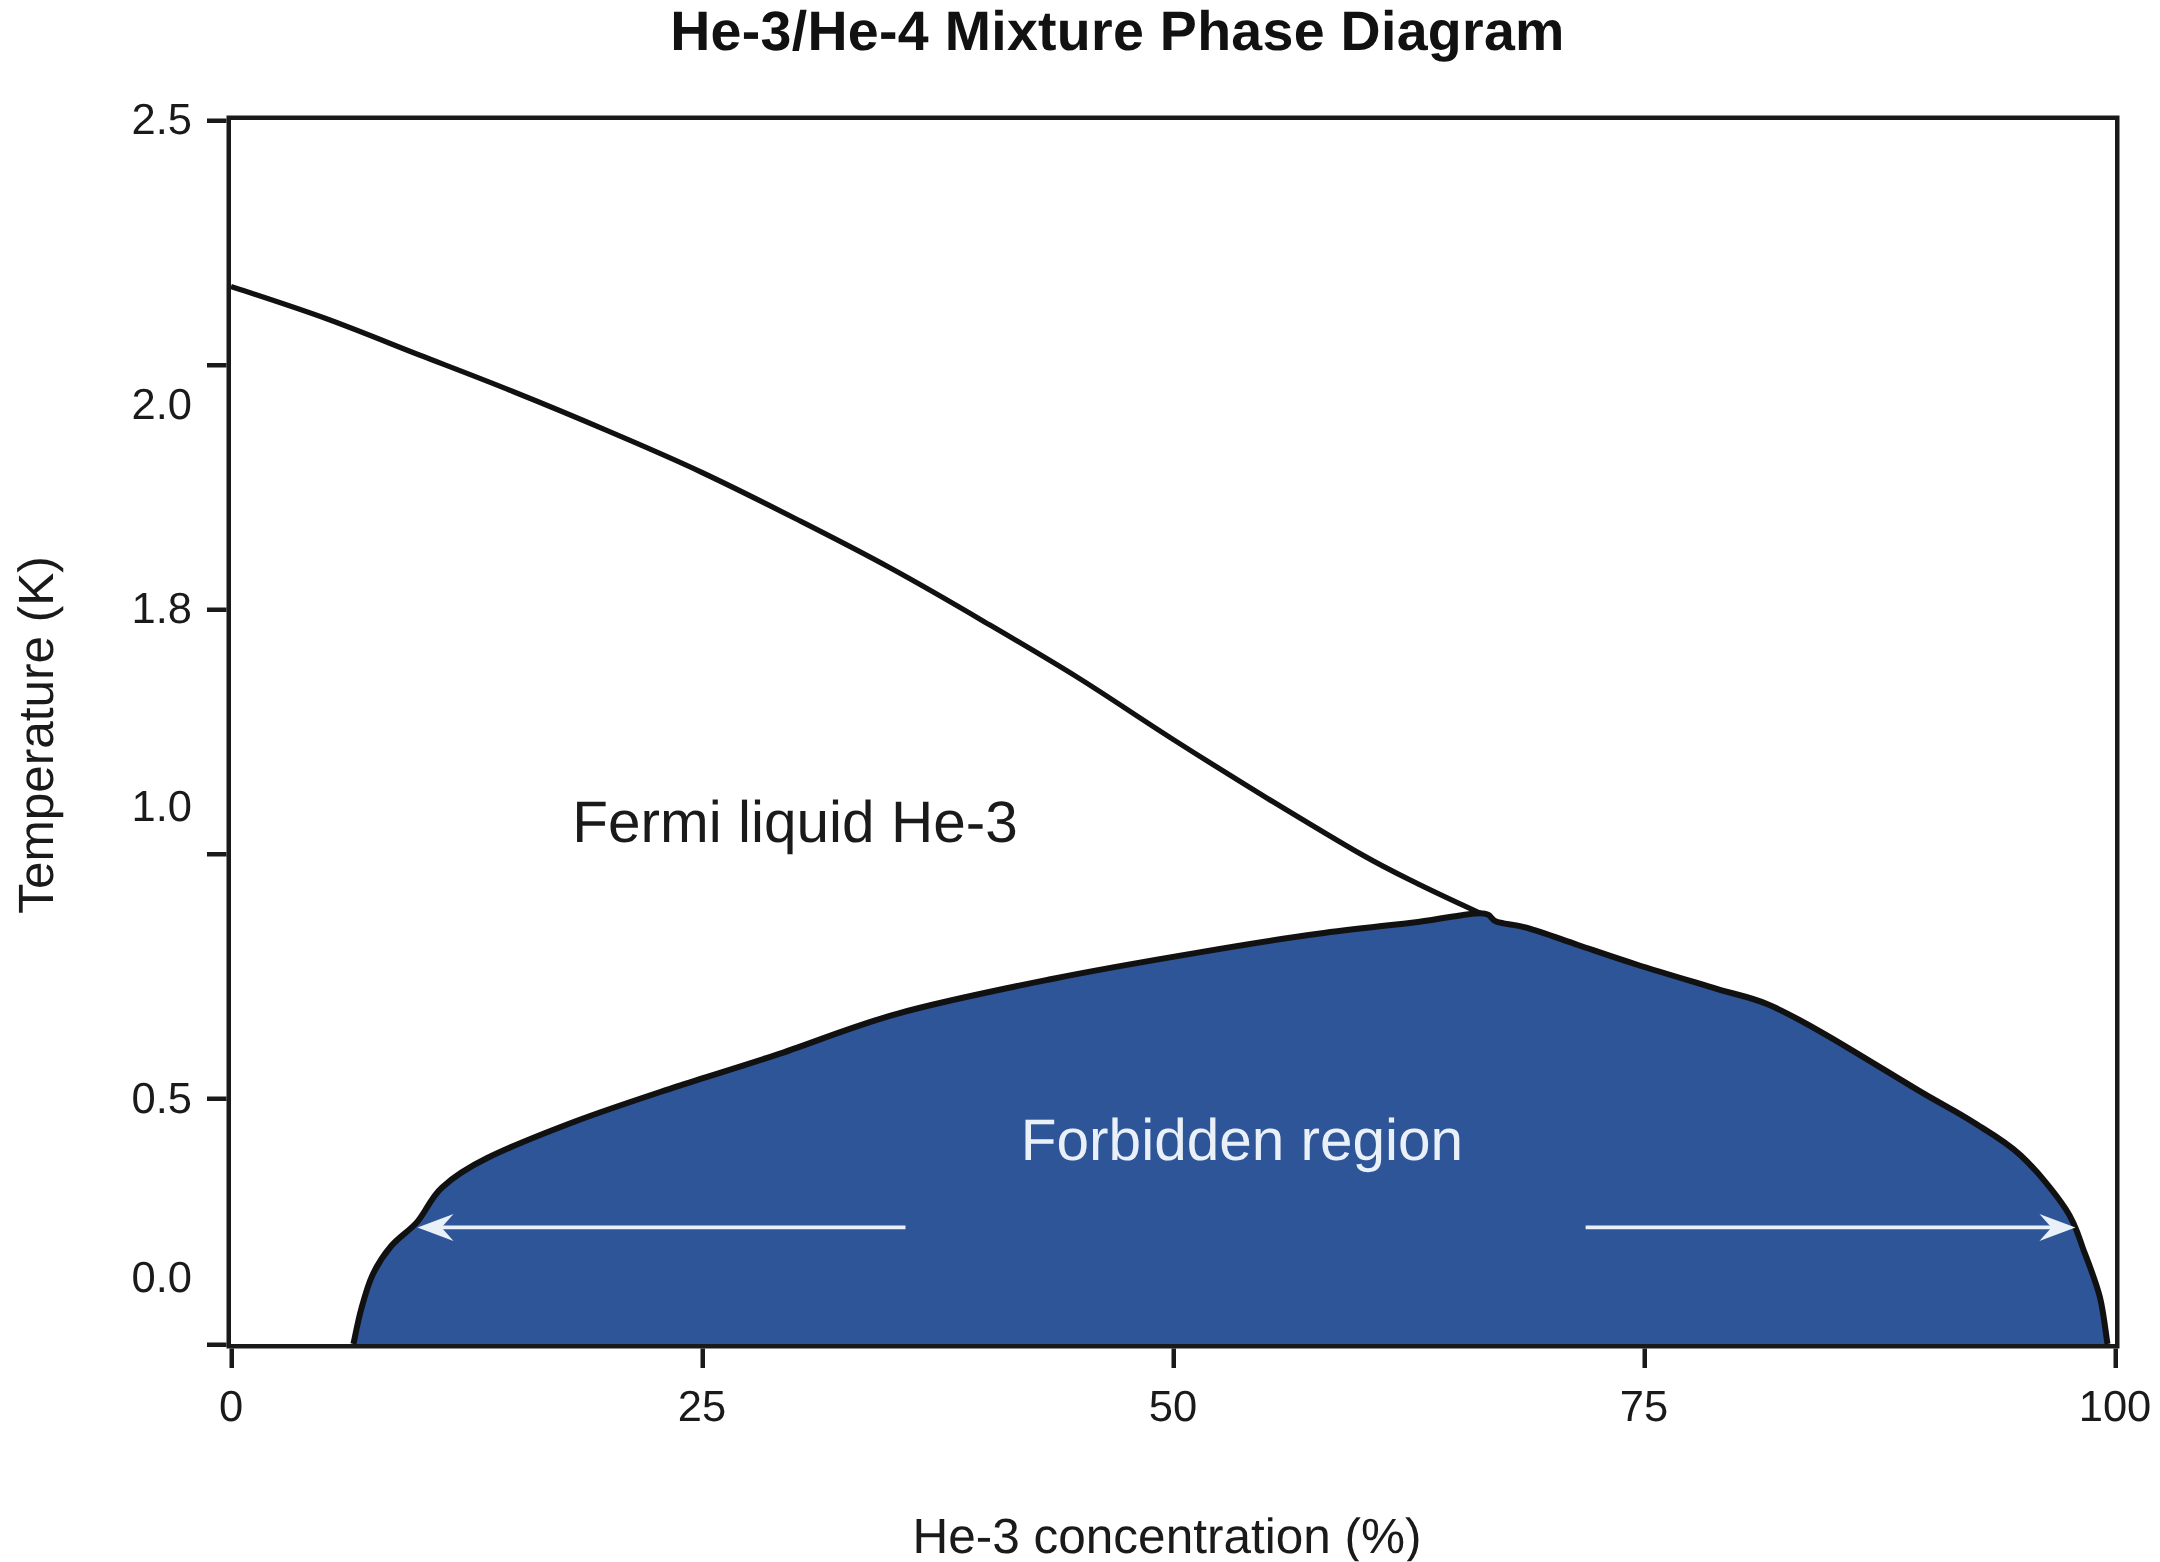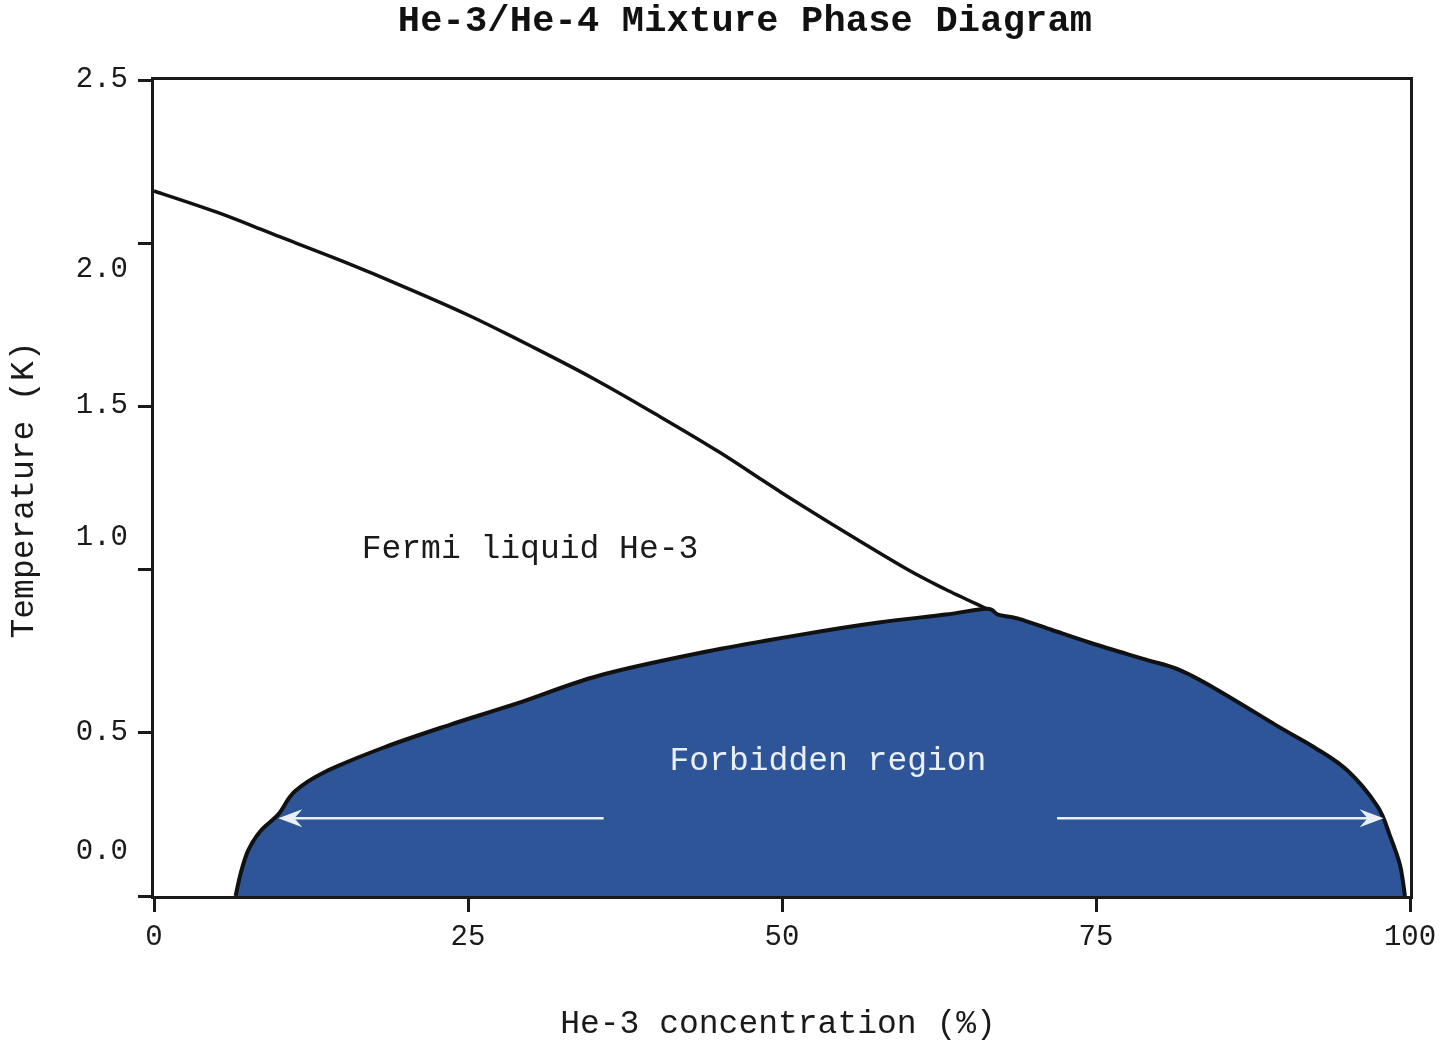--- a/index.html
+++ b/index.html
@@ -1,18 +1,18 @@
 <!DOCTYPE html>
 <html><head>
 <meta charset="utf-8">
 <style>
   html,body{margin:0;padding:0;background:#ffffff;}
   #figure{
     position:relative;width:1440px;height:1041px;background:#ffffff;overflow:hidden;
-    font-family:Liberation Mono, monospace;color:#1a1a1a;
+    font-family:Liberation Sans, sans-serif;color:#1a1a1a;
   }
   #chart-title{
     position:absolute;left:25px;right:-25px;top:0px;text-align:center;
     font-size:37px;font-weight:bold;color:#111111;letter-spacing:0.2px;
   }
   #plot-frame{
     position:absolute;left:151px;top:77px;width:1262px;height:822px;
     border:3px solid #1a1a1a;box-sizing:border-box;background:#ffffff;
   }
   #chart-svg{position:absolute;left:0;top:0;overflow:visible;display:block;}
@@ -29,21 +29,21 @@
   #x-axis-label{
     position:absolute;left:778px;top:1024px;transform:translate(-50%,-50%);
     font-size:33px;white-space:nowrap;color:#1a1a1a;
   }
   #y-axis-label{
     position:absolute;left:24px;top:490px;transform:translate(-50%,-50%) rotate(-90deg);
     font-size:33px;white-space:nowrap;color:#1a1a1a;
   }
   .annotation{
     position:absolute;transform:translate(-50%,-50%);text-align:center;
-    font-size:33px;line-height:45px;white-space:nowrap;
+    font-size:39px;line-height:45px;white-space:nowrap;
   }
   .annotation.dark{color:#1a1a1a;}
   .annotation.light{color:#e9f0f8;}
   #label-fermi-liquid{left:530px;top:549px;}
   #label-normal-fluid{left:1169px;top:530px;}
   #label-forbidden-region{left:828px;top:761px;}
   #label-phase-separation-line{left:832px;top:818px;}
 </style>
 </head>
 <body>
@@ -77,21 +77,21 @@
       <div class="tick-label-x" style="left: 1096px; top: 922px;">75</div>
       <div class="tick-x" style="left: 1408.5px; top: 899px;"></div>
       <div class="tick-label-x" style="left: 1410px; top: 922px;">100</div>
       <div class="tick-y" style="left: 138px; top: 894.5px;"></div>
       <div class="tick-label-y" style="left: 128px; top: 852px;">0.0</div>
       <div class="tick-y" style="left: 138px; top: 731.3px;"></div>
       <div class="tick-label-y" style="left: 128px; top: 732.8px;">0.5</div>
       <div class="tick-y" style="left: 138px; top: 568.1px;"></div>
       <div class="tick-label-y" style="left: 128px; top: 538px;">1.0</div>
       <div class="tick-y" style="left: 138px; top: 404.9px;"></div>
-      <div class="tick-label-y" style="left: 128px; top: 406.4px;">1.5</div>
+      <div class="tick-label-y" style="left: 128px; top: 406.4px;">1.8</div>
       <div class="tick-y" style="left: 138px; top: 241.7px;"></div>
       <div class="tick-label-y" style="left: 128px; top: 243.2px; margin-top: 27px;">2.0</div>
       <div class="tick-y" style="left: 138px; top: 78.5px;"></div>
       <div class="tick-label-y" style="left: 128px; top: 80px; text-align: right;">2.5</div>
     </div>
 
   <div id="label-fermi-liquid" class="annotation dark">
     <div>Fermi liquid He-3</div>
   </div>
 

